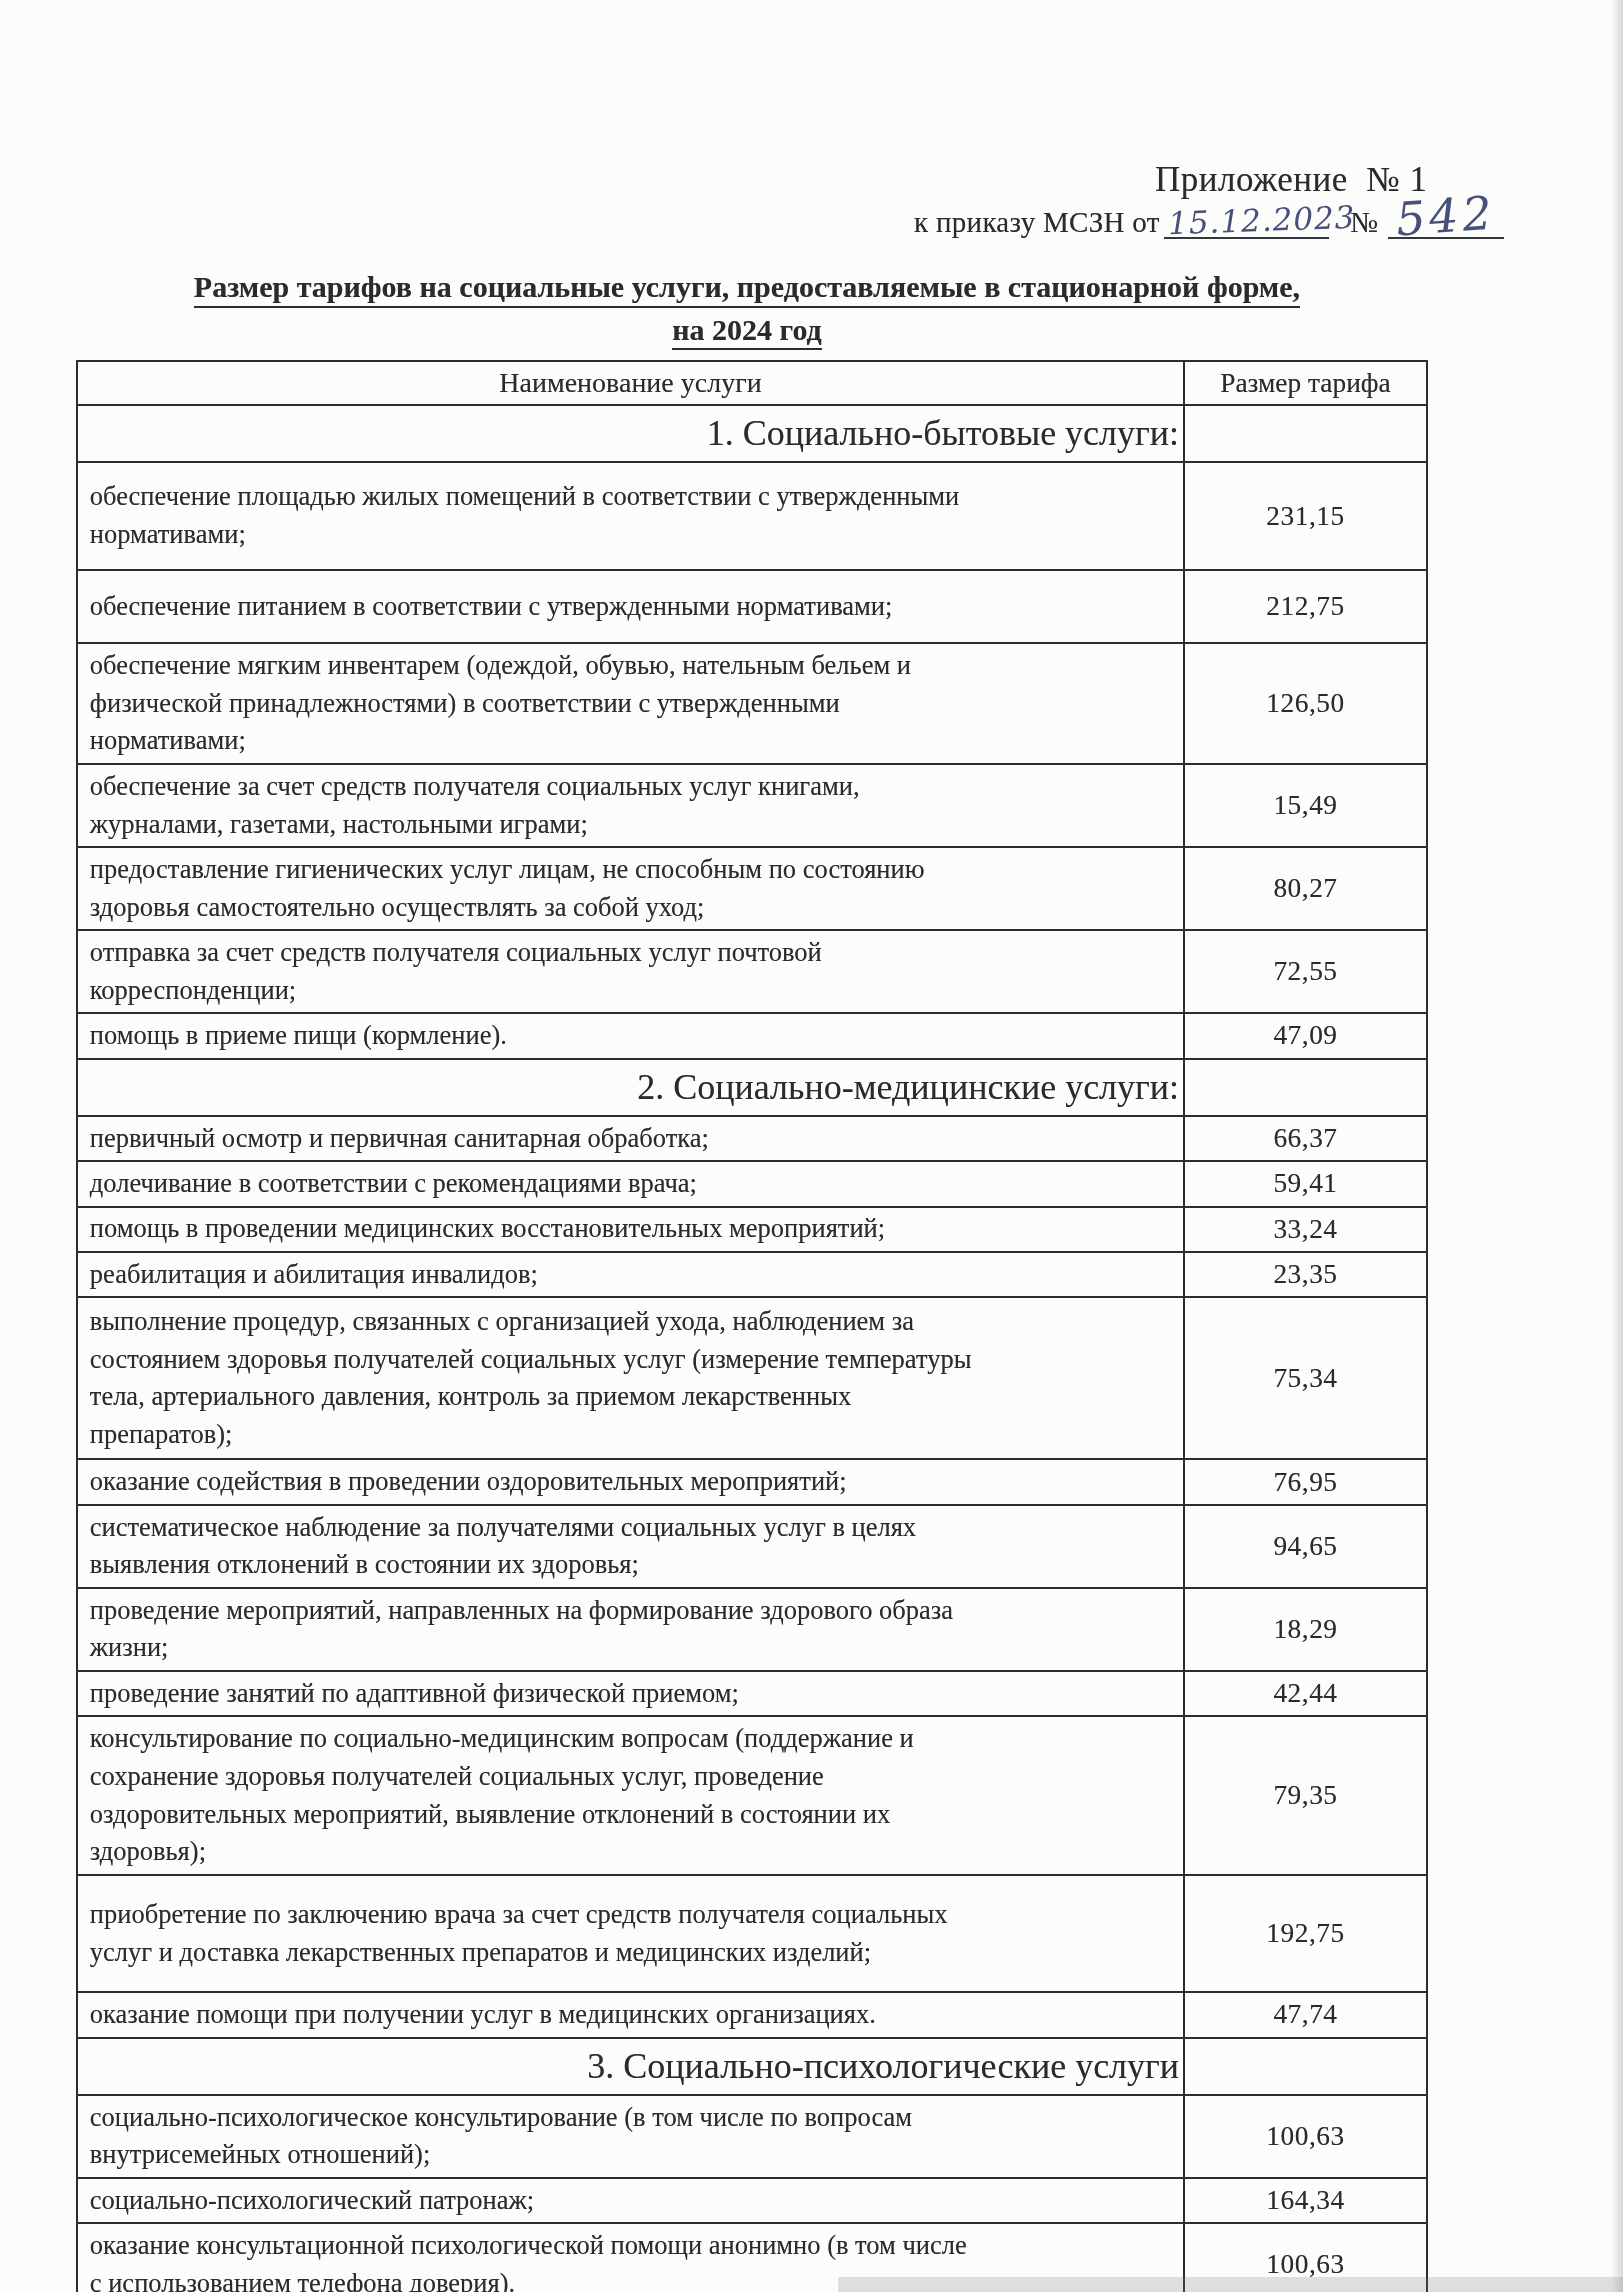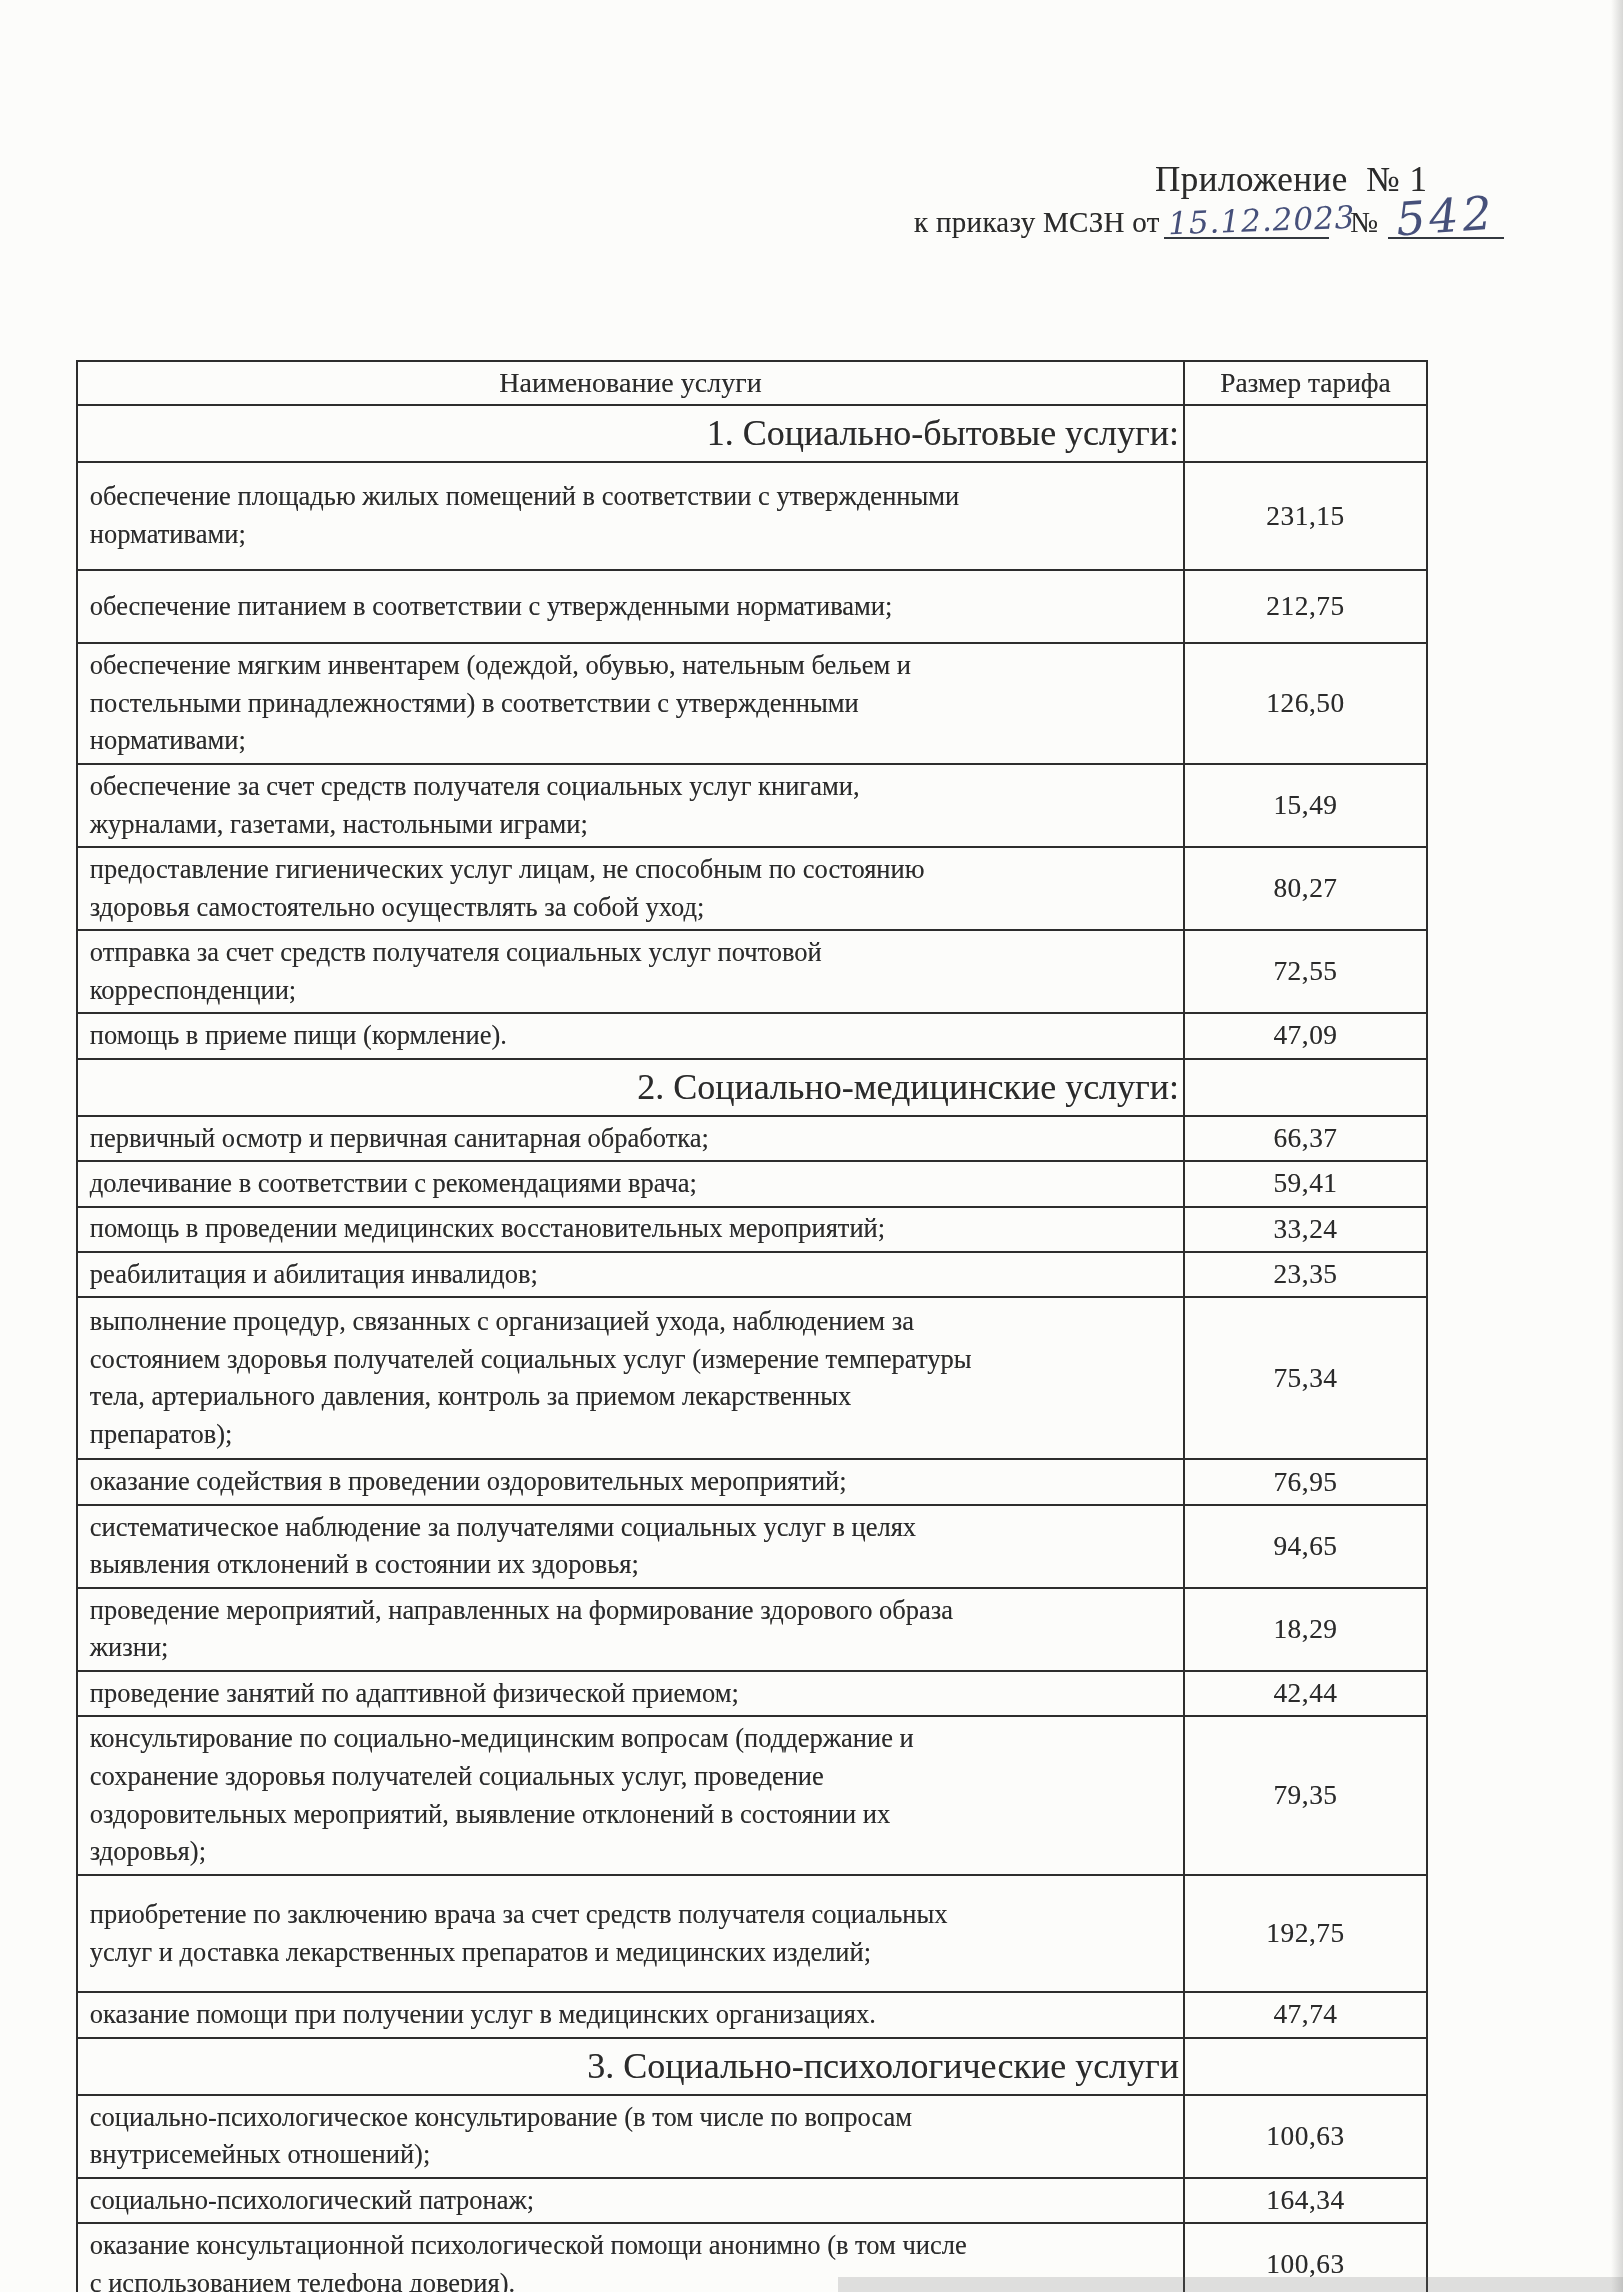--- a/index.html
+++ b/index.html
@@ -89,20 +89,24 @@
 <body>
 
 <div class="page">
 
   <div class="appendix">Приложение  № 1</div>
 
   <div class="order-line">
     <span>к приказу МСЗН от</span><span class="uslot date-slot"><span class="hw hw-date">15.12.2023</span></span><span class="no-sign">№</span><span class="uslot num-slot"><span class="hw hw-num">542</span></span>
   </div>
 
+  <div class="doc-title">
+    <div><span class="t1">Размер тарифов на социальные услуги, предоставляемые в стационарной форме,</span></div>
+    <div><span class="t2">на 2024 год</span></div>
+  </div>
 
   <table class="tariffs">
     <thead>
       <tr>
         <th class="h-service">Наименование услуги</th>
         <th class="h-tariff">Размер тарифа</th>
       </tr>
     </thead>
     <tbody id="tbody">
         <tr style="height: 36px;">
@@ -113,21 +117,21 @@
           <td class="name">обеспечение площадью жилых помещений в соответствии с утвержденными
 нормативами;</td>
           <td class="val">231,15</td>
         </tr>
         <tr style="height: 73px;">
           <td class="name">обеспечение питанием в соответствии с утвержденными нормативами;</td>
           <td class="val">212,75</td>
         </tr>
         <tr style="height: 121px;">
           <td class="name">обеспечение мягким инвентарем (одеждой, обувью, нательным бельем и
-постельными принадлежностями) в соответствии с утвержденными
+физической принадлежностями) в соответствии с утвержденными
 нормативами;</td>
           <td class="val">126,50</td>
         </tr>
         <tr style="height: 78px;">
           <td class="name">обеспечение за счет средств получателя социальных услуг книгами,
 журналами, газетами, настольными играми;</td>
           <td class="val">15,49</td>
         </tr>
         <tr style="height: 83px;">
           <td class="name">предоставление гигиенических услуг лицам, не способным по состоянию

